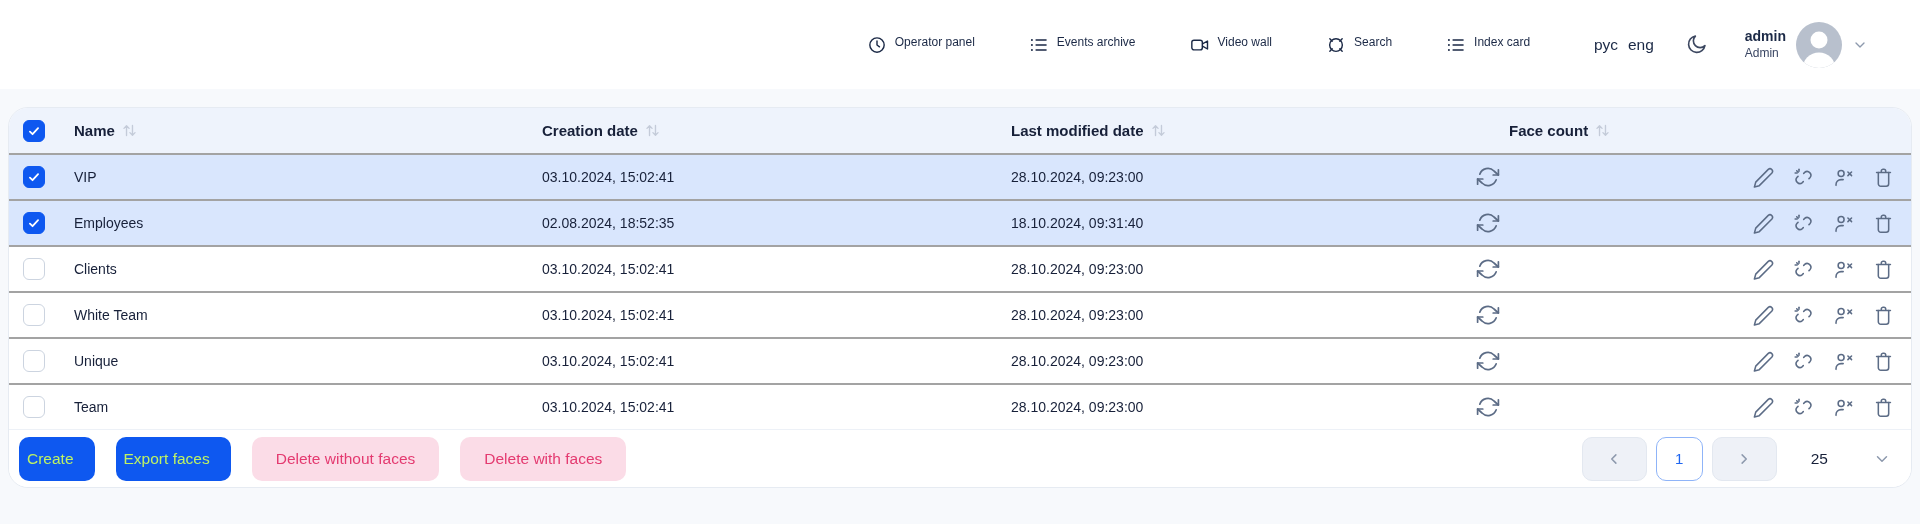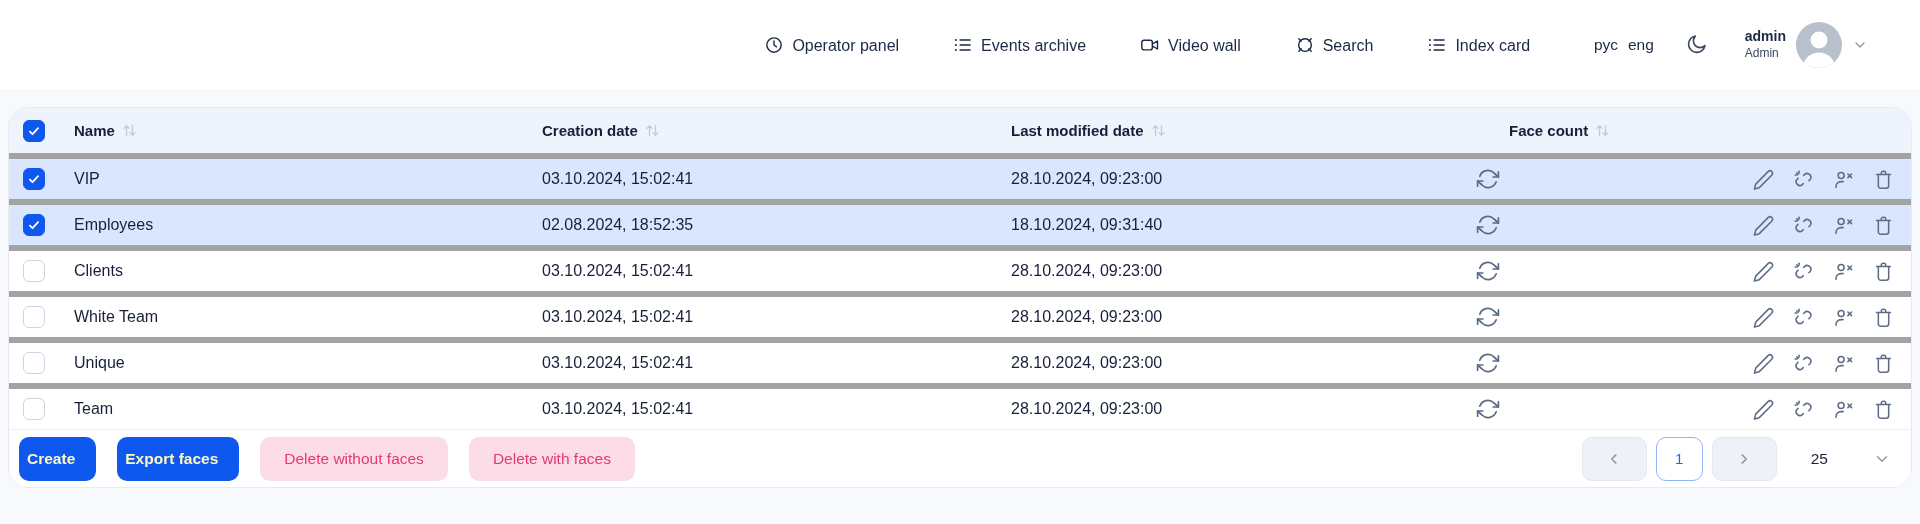--- a/index.html
+++ b/index.html
@@ -12,21 +12,21 @@
   }
   svg { display:block; fill:none; stroke-linecap:round; stroke-linejoin:round; }
 
   
   .topbar {
     height:89px; background:#ffffff;
     display:flex; align-items:center; justify-content:flex-end;
     padding-right:52px;
   }
   .nav { display:flex; align-items:center; gap:54px; }
-  .nav-item { display:flex; align-items:flex-end; gap:8px; font-size:16px; color:#1b2946; cursor:pointer; white-space:nowrap; }
+  .nav-item { display:flex; align-items:flex-start; gap:8px; font-size:12px; color:#1b2946; cursor:pointer; white-space:nowrap; }
   .nav-item svg { width:20px; height:20px; stroke:#1b2946; stroke-width:1.7; }
   .lang { margin-left:64px; display:flex; align-items:center; gap:10px; font-size:15.5px; color:#1b2946; }
   .lang span { cursor:pointer; }
   .theme-btn { margin-left:31px; background:none; border:none; cursor:pointer; }
   .theme-btn svg { width:23px; height:23px; stroke:#3c4760; stroke-width:1.7; }
   .user { margin-left:37px; display:flex; align-items:center; gap:10px; cursor:pointer; }
   .user-names { line-height:1.25; }
   .user-name { font-size:14px; font-weight:bold; color:#1b2946; }
   .user-role { font-size:12px; color:#3a4663; }
   .avatar { width:46px; height:46px; border-radius:50%; background:#b8c0cd; overflow:hidden; }
@@ -35,21 +35,21 @@
   
   .card {
     margin:18px 8px 0;
     background:#fff;
     border:1px solid #e6ebf2;
     border-radius:20px;
     overflow:hidden;
   }
   .grid-row { display:grid; grid-template-columns:57px 468px 469px 465px 1fr 178px; align-items:center; }
   .thead { height:45px; background:#eef3fc; font-weight:bold; font-size:15px; }
-  .trow  { height:46px; border-top:6px solid #a3a3a3; font-size:16px; background:#fff; }
+  .trow  { height:46px; border-top:2px solid #a3a3a3; font-size:14px; background:#fff; }
   .trow.selected { background:#d9e6fd; }
   .cell { display:flex; align-items:center; gap:6px; padding-left:8px; }
   .cb-cell { padding-left:14px; }
   .fc-head { padding-left:41px; }
   .sort-icon svg { width:17px; height:17px; stroke:#c4cbd9; stroke-width:1.6; }
 
   .checkbox {
     width:22px; height:22px; border-radius:6px;
     border:1.5px solid #ccd4e0; background:#fff;
     display:flex; align-items:center; justify-content:center;
@@ -70,21 +70,21 @@
   .tfoot {
     border-top:1px solid #edf1f7; height:58px;
     display:flex; align-items:center; gap:21px;
     padding:0 20px 0 10px; background:#fff;
   }
   .btn {
     height:44px; border:none; border-radius:10px;
     font-family:inherit; font-size:15.5px; cursor:pointer; padding:0 21px;
     white-space:nowrap;
   }
-  .btn.primary { background:#0e58f0; color:#fef9c3; font-weight:bold;padding-left:8px; }
+  .btn.primary { background:#0e58f0; color:#bef264; font-weight:normal;padding-left:8px; }
   .btn.danger  { background:#fbdce7; color:#e43a70; padding:0 24px; }
   .pager { margin-left:auto; display:flex; align-items:center; gap:9px; }
   .pg-btn {
     width:65px; height:44px; border-radius:10px;
     background:#eef1f7; border:1px solid #e3e8f0;
     display:flex; align-items:center; justify-content:center; cursor:pointer;
   }
   .pg-btn svg { width:18px; height:18px; stroke:#8d99ad; stroke-width:2; }
   .pg-current {
     width:47px; height:44px; border-radius:10px;

